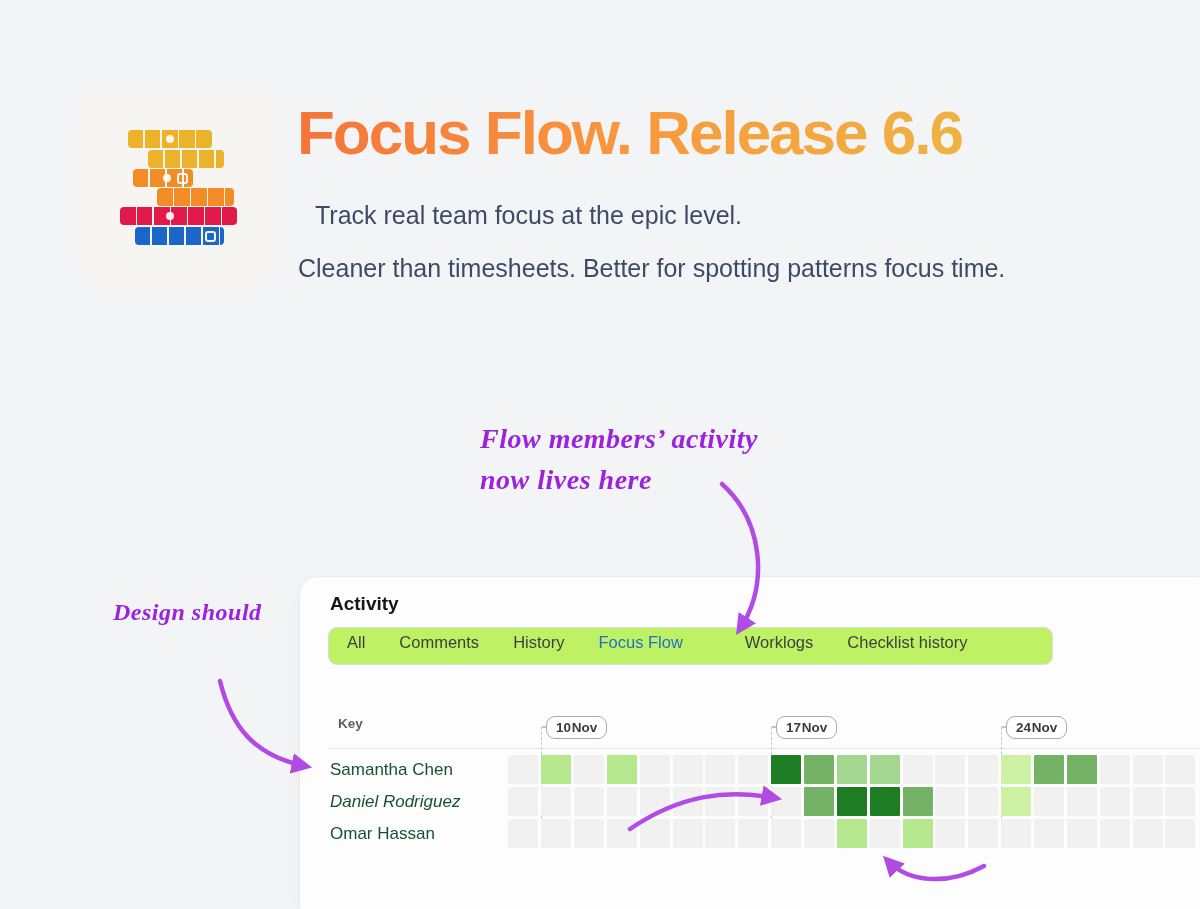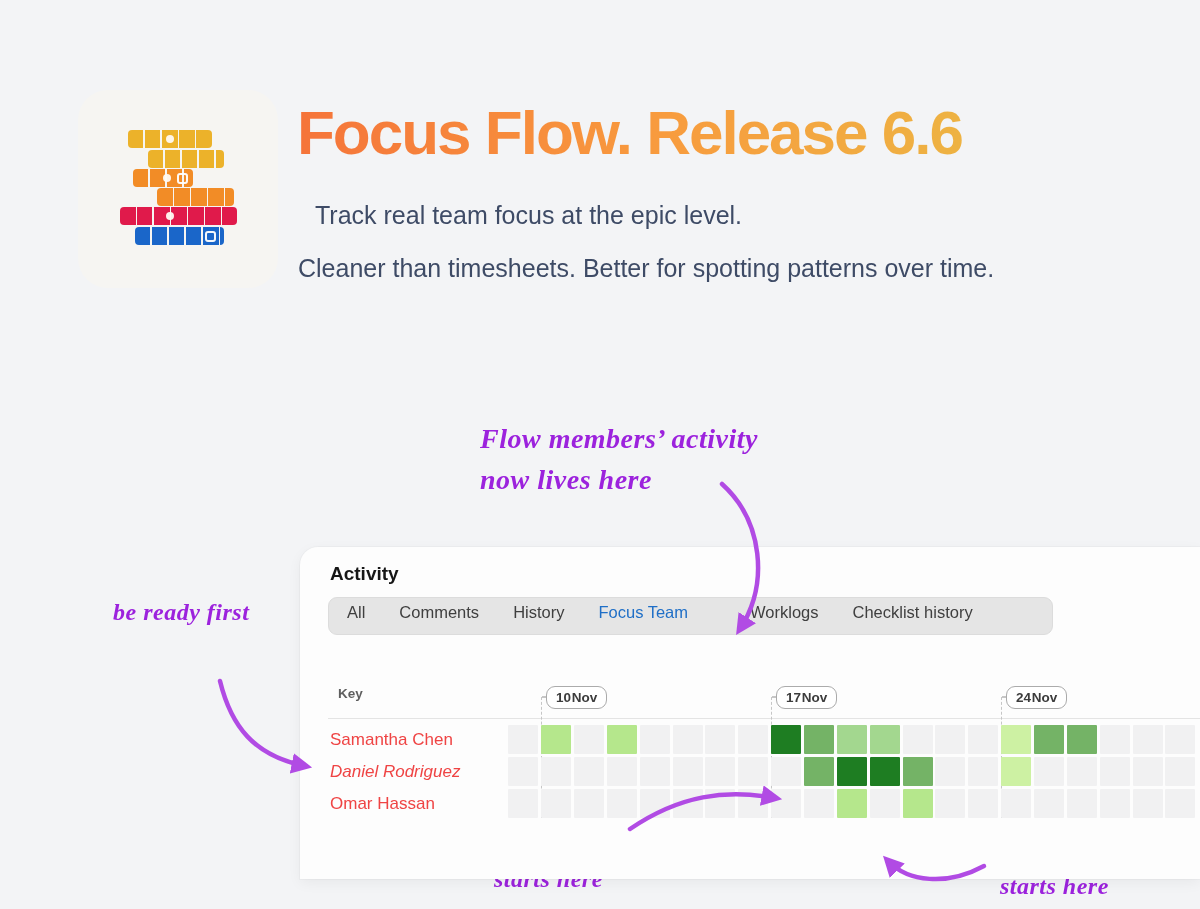--- a/index.html
+++ b/index.html
@@ -33,42 +33,42 @@
     font-family:"Liberation Serif","DejaVu Serif",serif;
     font-style:italic;font-weight:bold;color:var(--ink);letter-spacing:.5px;line-height:1.32;
   }
   .hand-team{left:480px;top:418px;font-size:28px;line-height:41px;}
   .hand-design{left:113px;top:597px;font-size:24px;}
   .hand-frontend{left:494px;top:832px;font-size:24px;}
   .hand-backend{left:1000px;top:839px;font-size:24px;}
 
   
   .panel{
-    left:300px;top:547px;width:900px;height:332px;background:#fdfdfd;
+    left:300px;top:577px;width:900px;height:332px;background:#fdfdfd;
     border-radius:18px 0 0 0;
     box-shadow:0 0 0 1px rgba(0,0,0,.025), 0 4px 14px rgba(0,0,0,.05);
   }
   .panel-heading{left:30px;top:16px;font-size:19px;font-weight:bold;color:#161616;}
   .tabbar{
     left:28px;top:50px;width:725px;height:38px;box-sizing:border-box;
-    background:#e5e5e5;border:1px solid #dcdcdc;border-radius:9px;
+    background:#bef264;border:1px solid #dcdcdc;border-radius:9px;
     display:flex;align-items:center;gap:34px;padding:0 0 8px 18px;
   }
   .tab{font-size:16.5px;color:#3f3f3f;white-space:nowrap;cursor:default;}
   .tab.active{font-weight:500;margin-right:28px;}
   .key-label{left:38px;top:139px;font-size:13.5px;font-weight:bold;color:#5f5f5f;}
   .divider{left:28px;top:171px;width:872px;height:1px;background:#e4e4e4;}
 
   .dash-line{position:absolute;width:0;border-left:1.5px dashed #c6c6c6;top:150px;height:121px;}
   .dash-line::before{content:'';position:absolute;left:0;top:-1px;width:5px;height:1.5px;background:#c6c6c6;}
   .date-pill{
     position:absolute;top:139px;background:#fff;border:1.5px solid #ababab;border-radius:9px;
     padding:3px 9px;font-size:13.5px;font-weight:bold;color:#3c3c3c;word-spacing:-3px;white-space:nowrap;
   }
-  .member-name{position:absolute;left:30px;font-size:17px;color:#ef4444;white-space:nowrap;}
+  .member-name{position:absolute;left:30px;font-size:17px;color:#14532d;white-space:nowrap;}
   .hm-cell{position:absolute;width:30px;height:29px;border-radius:1px;}
 
   
   .arrows{left:0;top:0;pointer-events:none;}
 </style>
 </head>
 <body style="--ink: #9c22dd; --arrow: #b14be4; --g1: #f5743a; --g2: #f89b3e; --g3: #e9bd45;">
 
 <div class="abs app-tile">
   <span>
@@ -93,45 +93,45 @@
       </div>
     <div class="bar" style="left:57px;top:137px;width:89px;background:#1a66c9;">
         <div class="bar-cells"></div>
         <div class="sq" style="left:70px;top:3.5px;"></div>
       </div>
   </span>
 </div>
 
 <h1 class="abs hero-title" style="margin:0;">Focus Flow. Release 6.6</h1>
 <p class="abs hero-tagline" style="margin:17px;">Track real team focus at the epic level.</p>
-<p class="abs hero-body" style="margin:0;">Cleaner than timesheets. Better for spotting patterns over time.</p>
+<p class="abs hero-body" style="margin:0;">Cleaner than timesheets. Better for spotting patterns focus time.</p>
 
 <div class="abs hand hand-team">
   <div>Flow members’ activity</div>
   <div>now lives here</div>
 </div>
 <div class="abs hand hand-design">
-  <div>be ready first</div>
+  <div>Design should</div>
 </div>
 <div class="abs hand hand-frontend">
   <div>Frontend work</div>
   <div>starts here</div>
 </div>
 <div class="abs hand hand-backend">
   <div>Backend work</div>
   <div>starts here</div>
 </div>
 
 <div class="abs panel">
   <div class="abs panel-heading">Activity</div>
   <div class="abs tabbar">
       <span class="tab">All</span>
       <span class="tab">Comments</span>
       <span class="tab">History</span>
-      <span class="tab active" style="color: rgb(31, 111, 199);">Focus Team</span>
+      <span class="tab active" style="color: rgb(31, 111, 199);">Focus Flow</span>
       <span class="tab">Worklogs</span>
       <span class="tab">Checklist history</span>
     </div>
   <div class="abs key-label">Key</div>
   <div class="abs divider"></div>
   <div class="abs" style="left:0;top:0;width:900px;height:332px;">
       <div class="dash-line" style="left: 241.06px;"></div>
       <div class="date-pill" style="left: 246.06px;">10 Nov</div>
       <div class="dash-line" style="left: 471.08px;"></div>
       <div class="date-pill" style="left: 476.08px;">17 Nov</div>

